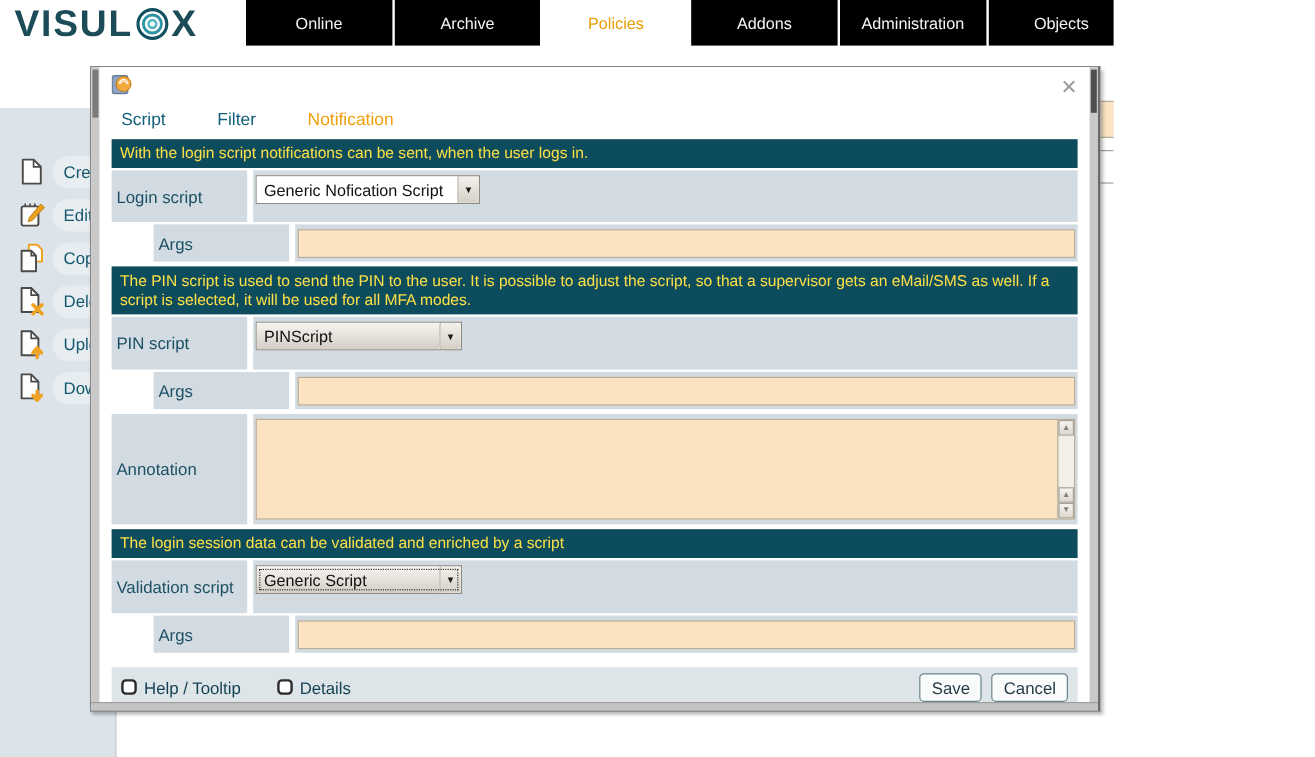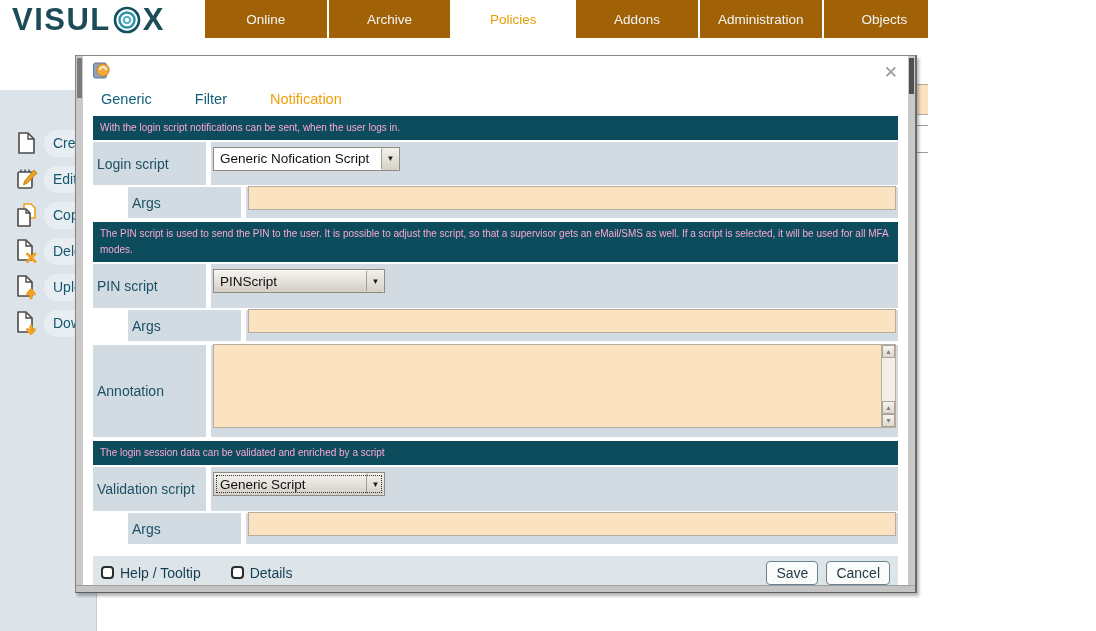--- a/index.html
+++ b/index.html
@@ -6,21 +6,21 @@
   html,body { background:#fff; }
   .page { position:relative; width:928px; height:631px; overflow:hidden;
           background:#fff; font-family:"Liberation Sans",sans-serif; }
 
   
   .nav { position:absolute; left:0; top:0; width:1096px; height:38px; background:#fff; z-index:5; }
   .logo { position:absolute; left:12px; top:2px; display:flex; align-items:center;
           font-weight:800; font-size:31px; color:#1d4c59; letter-spacing:1.5px; }
   .logo svg { margin:0 1px; }
   .nav-tabs { position:absolute; left:203px; top:0; width:866px; height:38px; display:flex; }
-  .nav-tab { flex:1 1 0; margin-left:2px; background:#a16207; color:#f2f5f6; font-size:13.5px;
+  .nav-tab { flex:1 1 0; margin-left:2px; background:#000000; color:#f2f5f6; font-size:13.5px;
              display:flex; align-items:center; justify-content:center; cursor:pointer; }
   .nav-tab.active { background:#fff; color:#e89d00; font-weight:normal; }
   .nav-stub { position:absolute; right:0; top:0; width:27px; height:38px; background:#c9d3d9; }
 
   
   .sidebar { position:absolute; left:0; top:90px; width:97px; height:541px;
              background:#dce4ea; border-right:1px solid #c3ccd2; z-index:1; }
   .side-item { position:absolute; left:0; width:200px; height:28px; }
   .side-item .sicon { position:absolute; left:13px; top:0; width:26px; height:26px; cursor:pointer; }
   .side-pill { position:absolute; left:44px; top:0; width:120px; height:27px; background:#e8edf1;
@@ -56,26 +56,26 @@
   .dlg-bottom { grid-column:1 / 4; background:#c4c4c4; border-top:1px solid #9e9e9e; }
   .dlg-content { background:#fff; overflow:hidden; position:relative; padding:0 10px; }
 
   .dlg-head { position:relative; height:60px; padding-top:6px; }
   .dlg-close { position:absolute; right:0; top:6px; background:none; border:none; color:#9a9a9a;
                font-size:17px; cursor:pointer; }
   .dlg-tabs { display:flex; gap:43px; margin-top:8px; padding-left:8px; font-size:14.5px; }
   .dlg-tab { color:#14607a; cursor:pointer; }
   .dlg-tab.active { color:#efa00b; font-weight:normal; }
 
-  .sec-hdr { background:#0d4c5c; color:#f9a8d4; font-size:10px; line-height:16px;
+  .sec-hdr { background:#0d4c5c; color:#fde047; font-size:13px; line-height:16px;
              padding:4px 7px; margin-bottom:2px; }
   .row { display:flex; column-gap:5px; margin-bottom:2px; }
   .row-label { width:113px; background:#d2dbe2; color:#1c5064; font-size:14px;
                display:flex; align-items:center; padding-left:4px; flex:0 0 113px; }
-  .row-field { flex:1; background:#d2dbe2; display:flex; align-items:center; padding:4px 2px 14px 2px; }
+  .row-field { flex:1; background:#d2dbe2; display:flex; align-items:flex-start; padding:4px 2px 14px 2px; }
   .row.h43 { height:43px; } .row.h31 { height:31px;margin-left:35px; } .row.h44 { height:44px; } .row.h92 { height:92px; }
 
   .select { display:flex; height:24px; border:1px solid #8f8a82; background:#fff; cursor:pointer; }
   .select .sel-val { display:flex; align-items:center; padding:0 6px; font-size:13.5px; color:#111;
                      background:#fff; min-width:0; flex:1; white-space:nowrap; }
   .select.gray .sel-val { background:linear-gradient(#f7f5f1,#d3cec6); }
   .select .sel-arrow { width:18px; background:linear-gradient(#f3f1ec,#d6d1c7); border-left:1px solid #a39d92;
                        display:flex; align-items:center; justify-content:center; font-size:8px; color:#1c1c1c;
                        border-radius:2px; }
   .select.wide  { width:187px; }
@@ -230,21 +230,21 @@
       <div class="dlg-head">
         <span>
           <svg width="17" height="17" viewBox="0 0 17 17">
             <rect x="0.5" y="1" width="13" height="15" rx="2" fill="#8fa3c0" stroke="#5f7896"></rect>
             <circle cx="10" cy="8" r="6.2" fill="#f2a93d" stroke="#c07b16" stroke-width="0.8"></circle>
             <path d="M7.5 8 a2.5 2.5 0 0 1 5 0 M6.3 8 a3.7 3.7 0 0 1 7.4 0" stroke="#fff" fill="none" stroke-width="0.9"></path>
           </svg>
         </span>
         <button class="dlg-close">✕</button>
         <div class="dlg-tabs">
-          <span class="dlg-tab">Generic</span>
+          <span class="dlg-tab">Script</span>
           <span class="dlg-tab">Filter</span>
           <span class="dlg-tab active">Notification</span>
         </div>
       </div>
 
       <div class="sec-hdr">With the login script notifications can be sent, when the user logs in.</div>
 
       <div class="row h43">
         <div class="row-label">Login script</div>
         <div class="row-field">

